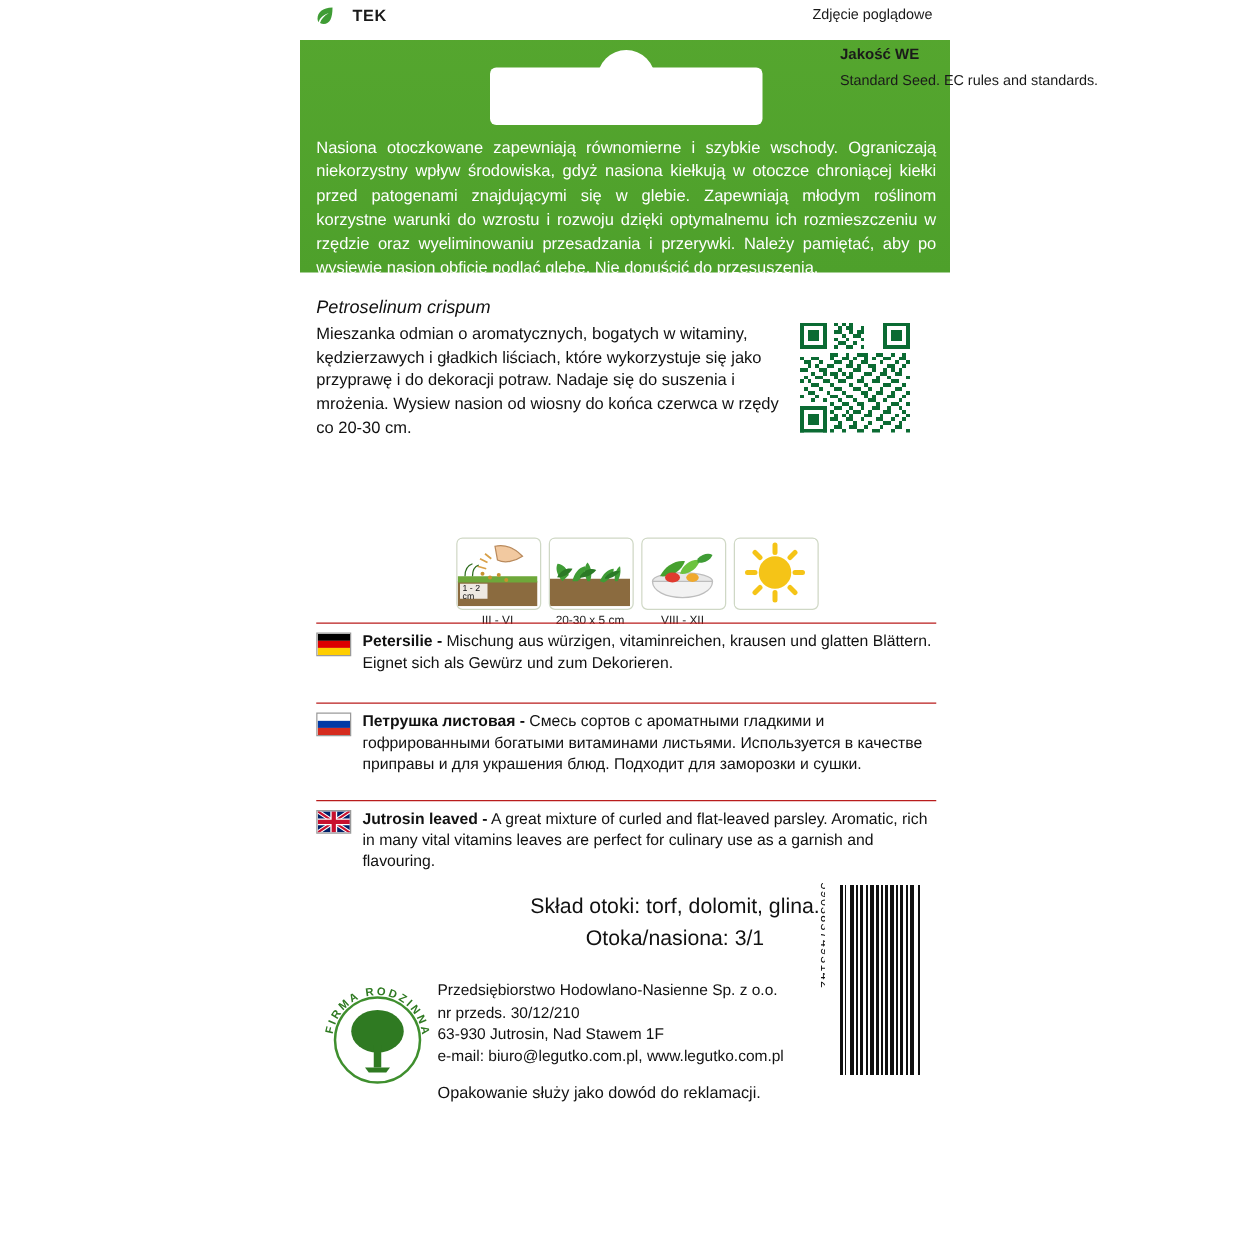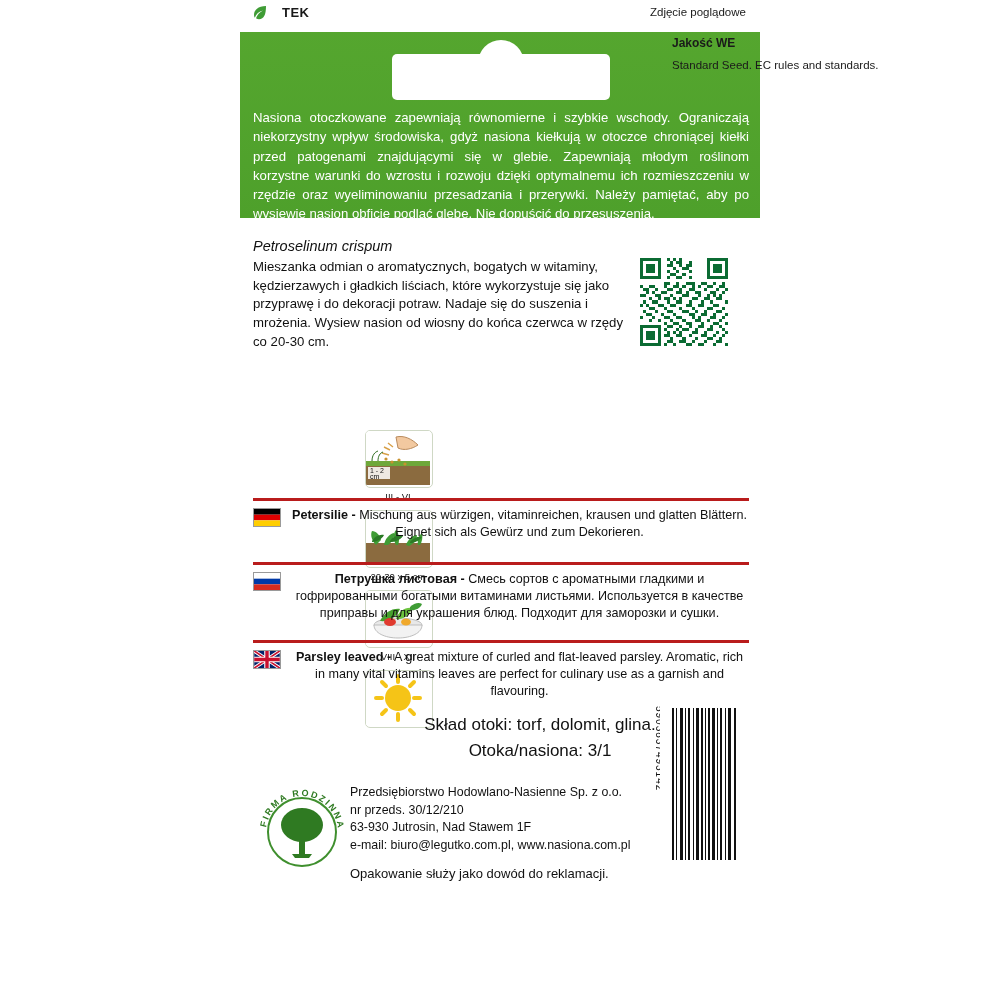--- a/index.html
+++ b/index.html
@@ -29,27 +29,27 @@
 
   
   .titles{position:absolute;left:13px;top:236px;width:380px;}
   .t1{font-size:19px;font-weight:bold;line-height:1.22;color:#111;}
   .t2{font-size:14.5px;font-style:italic;margin-top:2px;color:#111;}
   .desc{margin-top:4px;font-size:13.2px;line-height:1.42;color:#111;}
 
   .qr{position:absolute;left:400px;top:258px;width:88px;height:88px;}
 
   
-  .picto{position:absolute;left:125px;top:430px;width:290px;display:flex;gap:8px;flex-direction:column;}
+  .picto{position:absolute;left:125px;top:430px;width:290px;display:flex;gap:8px;}
   .pbox{width:66px;}
   .pimg{width:66px;height:56px;border-radius:5px;border:1px solid #cfd8c5;overflow:hidden;position:relative;background:#ffffff;}
   .plab{text-align:center;font-size:9.5px;margin-top:3px;color:#1a1a1a;}
 
   
-  .lang{position:absolute;left:13px;width:496px;border-top:3px solid #b91c1c;padding-top:6px;text-align:center;}
+  .lang{position:absolute;left:13px;width:496px;border-top:1px solid #b91c1c;padding-top:6px;}
   .lang .row{display:flex;gap:9px;}
   .flag{width:28px;height:19px;flex:0 0 28px;border:1px solid #9a9a9a;box-sizing:border-box;position:relative;overflow:hidden;margin-top:1px;}
   .ltxt{font-size:12.6px;line-height:1.36;color:#111;}
   .ltxt b{font-weight:bold;}
   .de{top:498px;}
   .ru{top:562px;}
   .en{top:640px;}
 
   
   .sklad{position:absolute;left:100px;top:712px;width:400px;text-align:center;font-size:17px;line-height:1.5;color:#111;}
@@ -389,34 +389,34 @@
     <div class="row">
       <div class="flag">
         <svg width="26" height="17" viewBox="0 0 60 40">
           <rect width="60" height="40" fill="#012169"></rect>
           <path d="M0 0l60 40M60 0L0 40" stroke="#fff" stroke-width="8"></path>
           <path d="M0 0l60 40M60 0L0 40" stroke="#c8102e" stroke-width="4"></path>
           <path d="M30 0v40M0 20h60" stroke="#fff" stroke-width="13"></path>
           <path d="M30 0v40M0 20h60" stroke="#c8102e" stroke-width="8"></path>
         </svg>
       </div>
-      <div class="ltxt"><b>Parsley leaved -</b><span> A great mixture of curled and flat-leaved parsley. Aromatic, rich in many vital vitamins leaves are perfect for culinary use as a garnish and flavouring.</span></div>
+      <div class="ltxt"><b>Jutrosin leaved -</b><span> A great mixture of curled and flat-leaved parsley. Aromatic, rich in many vital vitamins leaves are perfect for culinary use as a garnish and flavouring.</span></div>
     </div>
   </div>
 
   <div class="sklad">
     <div>Skład otoki: torf, dolomit, glina.</div>
     <div>Otoka/nasiona: 3/1</div>
   </div>
 
   <div class="addr">
     <div>Przedsiębiorstwo Hodowlano-Nasienne Sp. z o.o.</div>
     <div>nr przeds. 30/12/210</div>
     <div>63-930 Jutrosin, Nad Stawem 1F</div>
-    <div>e-mail: biuro@legutko.com.pl, www.nasiona.com.pl</div>
+    <div>e-mail: biuro@legutko.com.pl, www.legutko.com.pl</div>
   </div>
 
   <div class="rekl">Opakowanie służy jako dowód do reklamacji.</div>
 
   <div class="logo">
     <svg width="100" height="100" viewBox="0 0 100 100">
       <circle cx="50" cy="52" r="34" fill="none" stroke="#3f8f2e" stroke-width="2"></circle>
       <g fill="#2f7a22">
         <ellipse cx="50" cy="45" rx="21" ry="17"></ellipse>
         <rect x="47" y="56" width="6" height="18"></rect>

